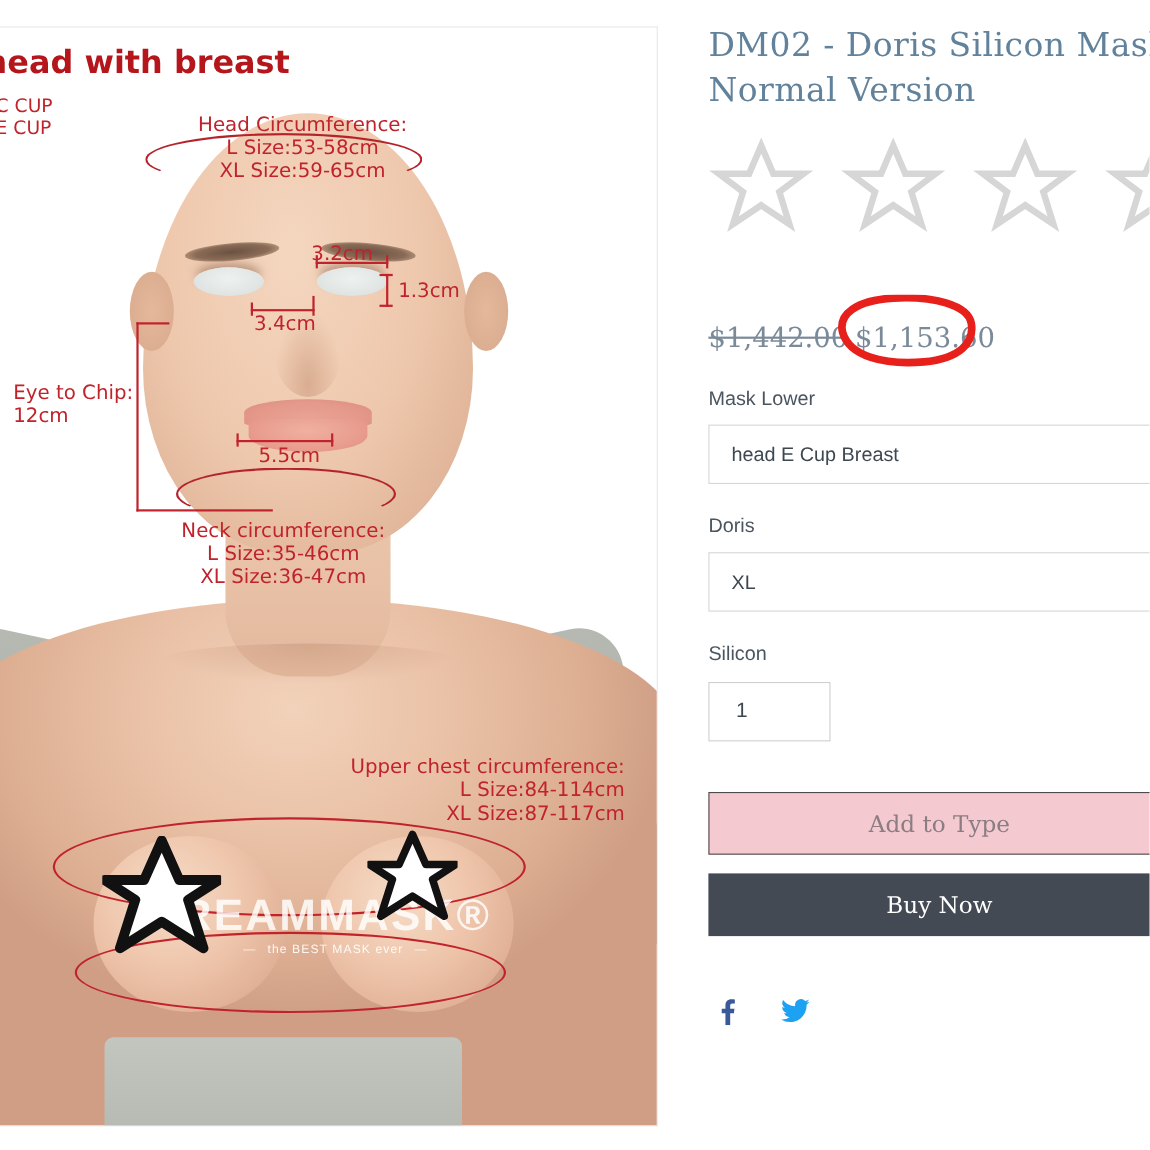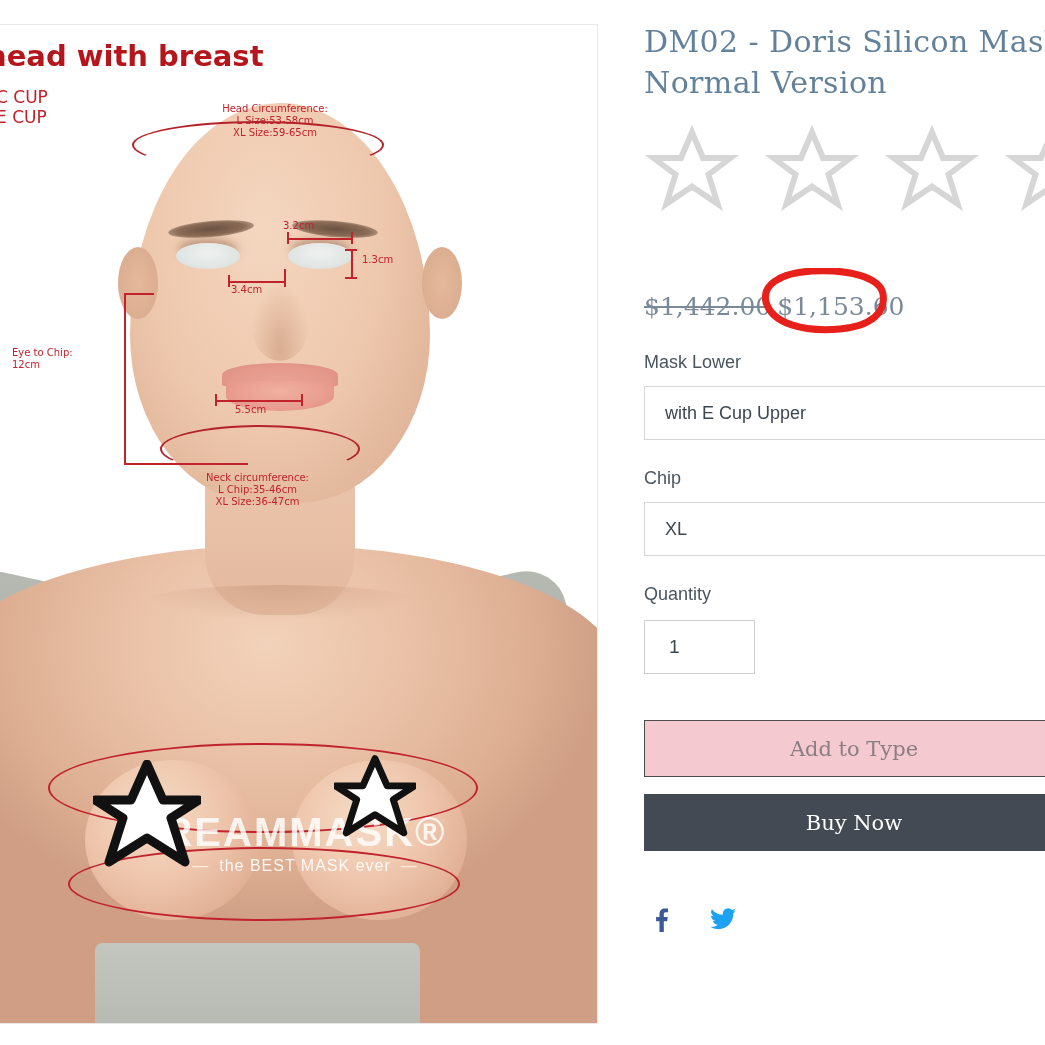--- a/index.html
+++ b/index.html
@@ -108,21 +108,21 @@
   .mline.h { height: 2px; }
   .mline.v { width: 2px; }
   .cap { position: absolute; background: #c0232c; }
   .cap.v { width: 2px; height: 12px; }
   .cap.h { height: 2px; width: 12px; }
 
   .anno {
     position: absolute;
     color: #c0232c;
     font-family: "DejaVu Sans", sans-serif;
-    font-size: 10px; line-height: 1.18;
+    font-size: 18px; line-height: 1.18;
     white-space: pre;
   }
   .anno.right { text-align: right; }
   .anno.center { text-align: center; }
   #bannerTitle {
     position: absolute; left: -14px; top: 14px;
     color: #b4161c; font-weight: bold; font-size: 29px;
     font-family: "DejaVu Sans", sans-serif; white-space: nowrap;
   }
   .cupLabel {
@@ -133,21 +133,21 @@
   
   #wm {
     position: absolute; left: 140px; top: 785px; width: 330px;
     text-align: center; pointer-events: none;
   }
   #wmMain {
     color: rgba(255,255,255,.82); font-size: 40px; font-weight: bold;
     letter-spacing: 2px; font-family: "Liberation Sans", sans-serif;
   }
   #wmSub {
-    color: rgba(255,255,255,.9); font-size: 16px; letter-spacing: 1px;
+    color: rgba(255,255,255,.9); font-size: 11px; letter-spacing: 1px;
     margin-top: 2px; font-family: "Liberation Sans", sans-serif;
   }
   #wmSub .dash { opacity:.8; padding: 0 10px; }
   .censor { position: absolute; }
 
   
   #details { position: absolute; left: 644px; top: 0; width: 401px; height: 1045px; }
   #title {
     position: absolute; left: 0; top: 22px; width: 420px;
     font-family: "DejaVu Serif", serif;
@@ -264,22 +264,25 @@
       <div class="anno center" style="left:180px; top:78px; width:190px;">Head Circumference:
 L Size:53-58cm
 XL Size:59-65cm</div>
       <div class="anno" style="left:283px; top:195px;">3.2cm</div>
       <div class="anno" style="left:362px; top:229px;">1.3cm</div>
       <div class="anno" style="left:231px; top:259px;">3.4cm</div>
       <div class="anno" style="left:235px; top:379px;">5.5cm</div>
       <div class="anno" style="left:12px; top:322px;">Eye to Chip:
 12cm</div>
       <div class="anno center" style="left:160px; top:447px; width:195px;">Neck circumference:
-L Chip:35-46cm
+L Size:35-46cm
 XL Size:36-47cm</div>
+      <div class="anno right" style="left:318px; top:662px; width:250px;">Upper chest circumference:
+L Size:84-114cm
+XL Size:87-117cm</div>
 
       <div id="wm">
         <div id="wmMain">REAMMASK®</div>
         <div id="wmSub">
           <span class="dash">—</span><span>the BEST MASK ever</span><span class="dash">—</span>
         </div>
       </div>
 
       <svg class="censor" style="left:93px; top:735px;" width="108" height="112" viewBox="0 0 108 112">
         <polygon points="54,4 70,40 106,40 78,58 92,102 54,78 16,102 30,58 2,40 38,40" fill="#ffffff" stroke="#111111" stroke-width="9" stroke-linejoin="round"></polygon>
@@ -310,29 +313,29 @@
 
     </div>
 
     <div id="priceRow">
       <span id="oldPrice">$1,442.00</span>
       <span id="newPrice">$1,153.60</span>
     </div>
 
     <div class="field-label" style="top:352px;">Mask Lower</div>
     <div class="select-box" style="top:386px;">
-      <span>with E Cup Upper</span>
-    </div>
-
-    <div class="field-label" style="top:468px;">Chip</div>
+      <span>head E Cup Breast</span>
+    </div>
+
+    <div class="field-label" style="top:468px;">Doris</div>
     <div class="select-box" style="top:502px;">
       <span>XL</span>
     </div>
 
-    <div class="field-label" style="top:584px;">Quantity</div>
+    <div class="field-label" style="top:584px;">Silicon</div>
     <div id="qtyBox">
       <span>1</span>
     </div>
 
     <div id="addCart">
       <span>Add to Type</span>
     </div>
     <div id="buyNow">
       <span>Buy Now</span>
     </div>

